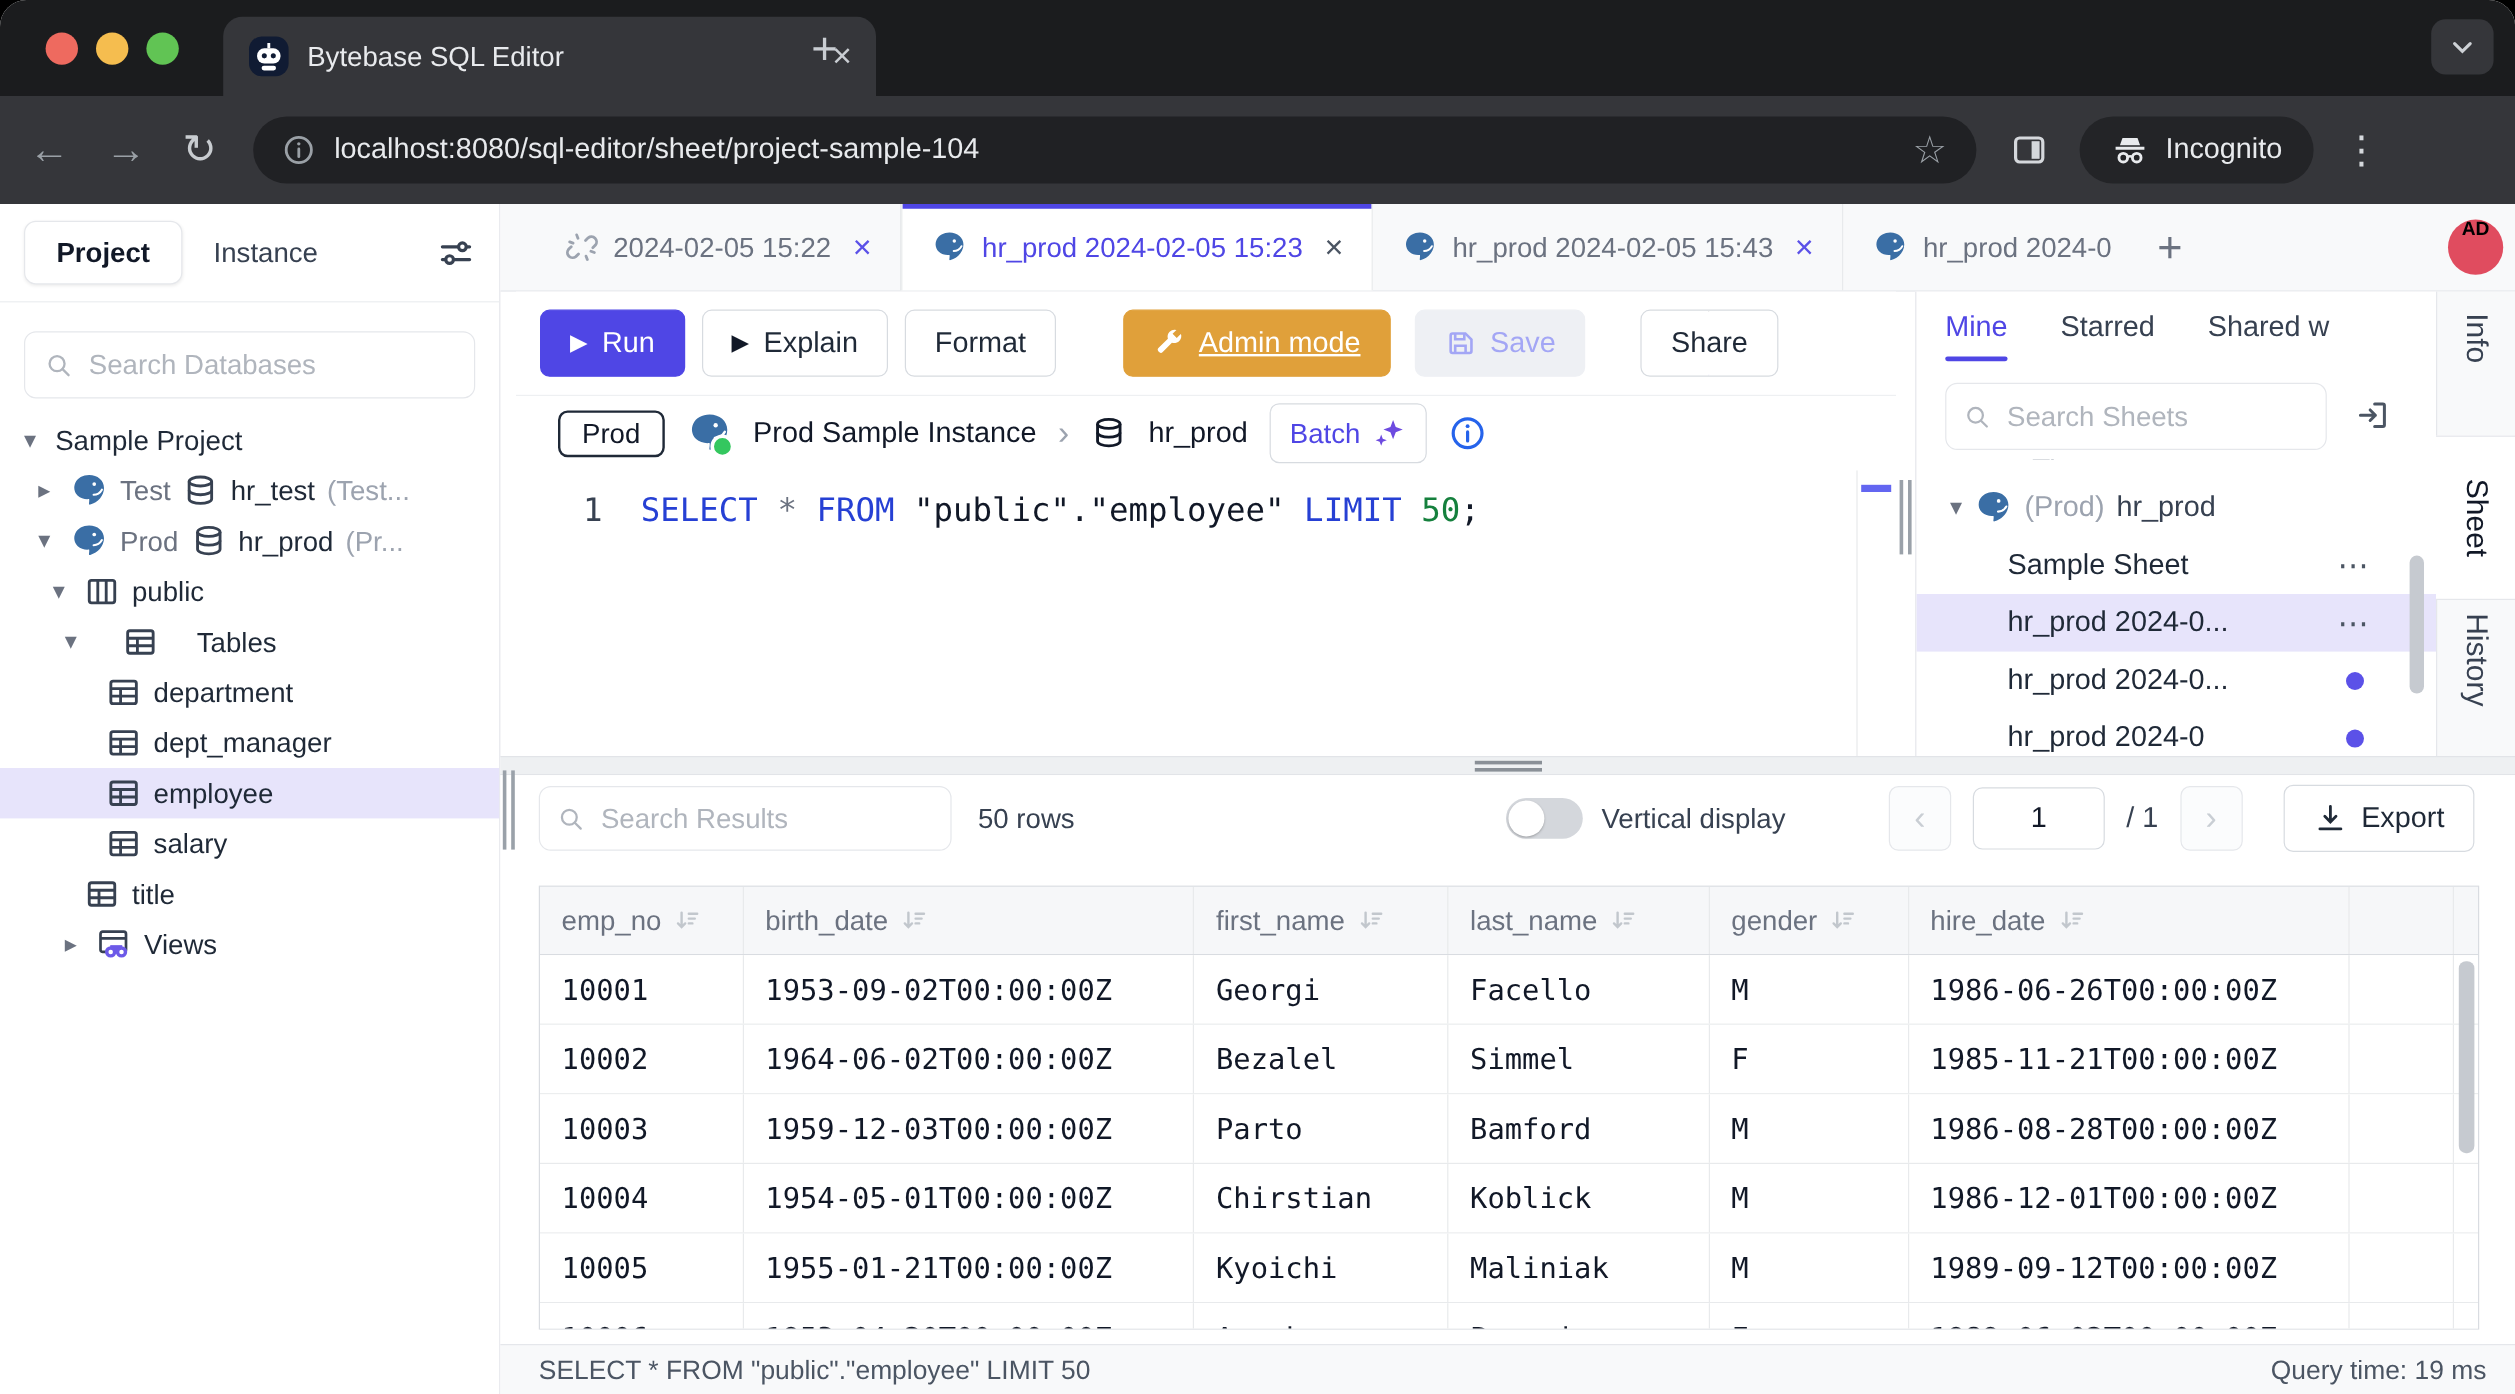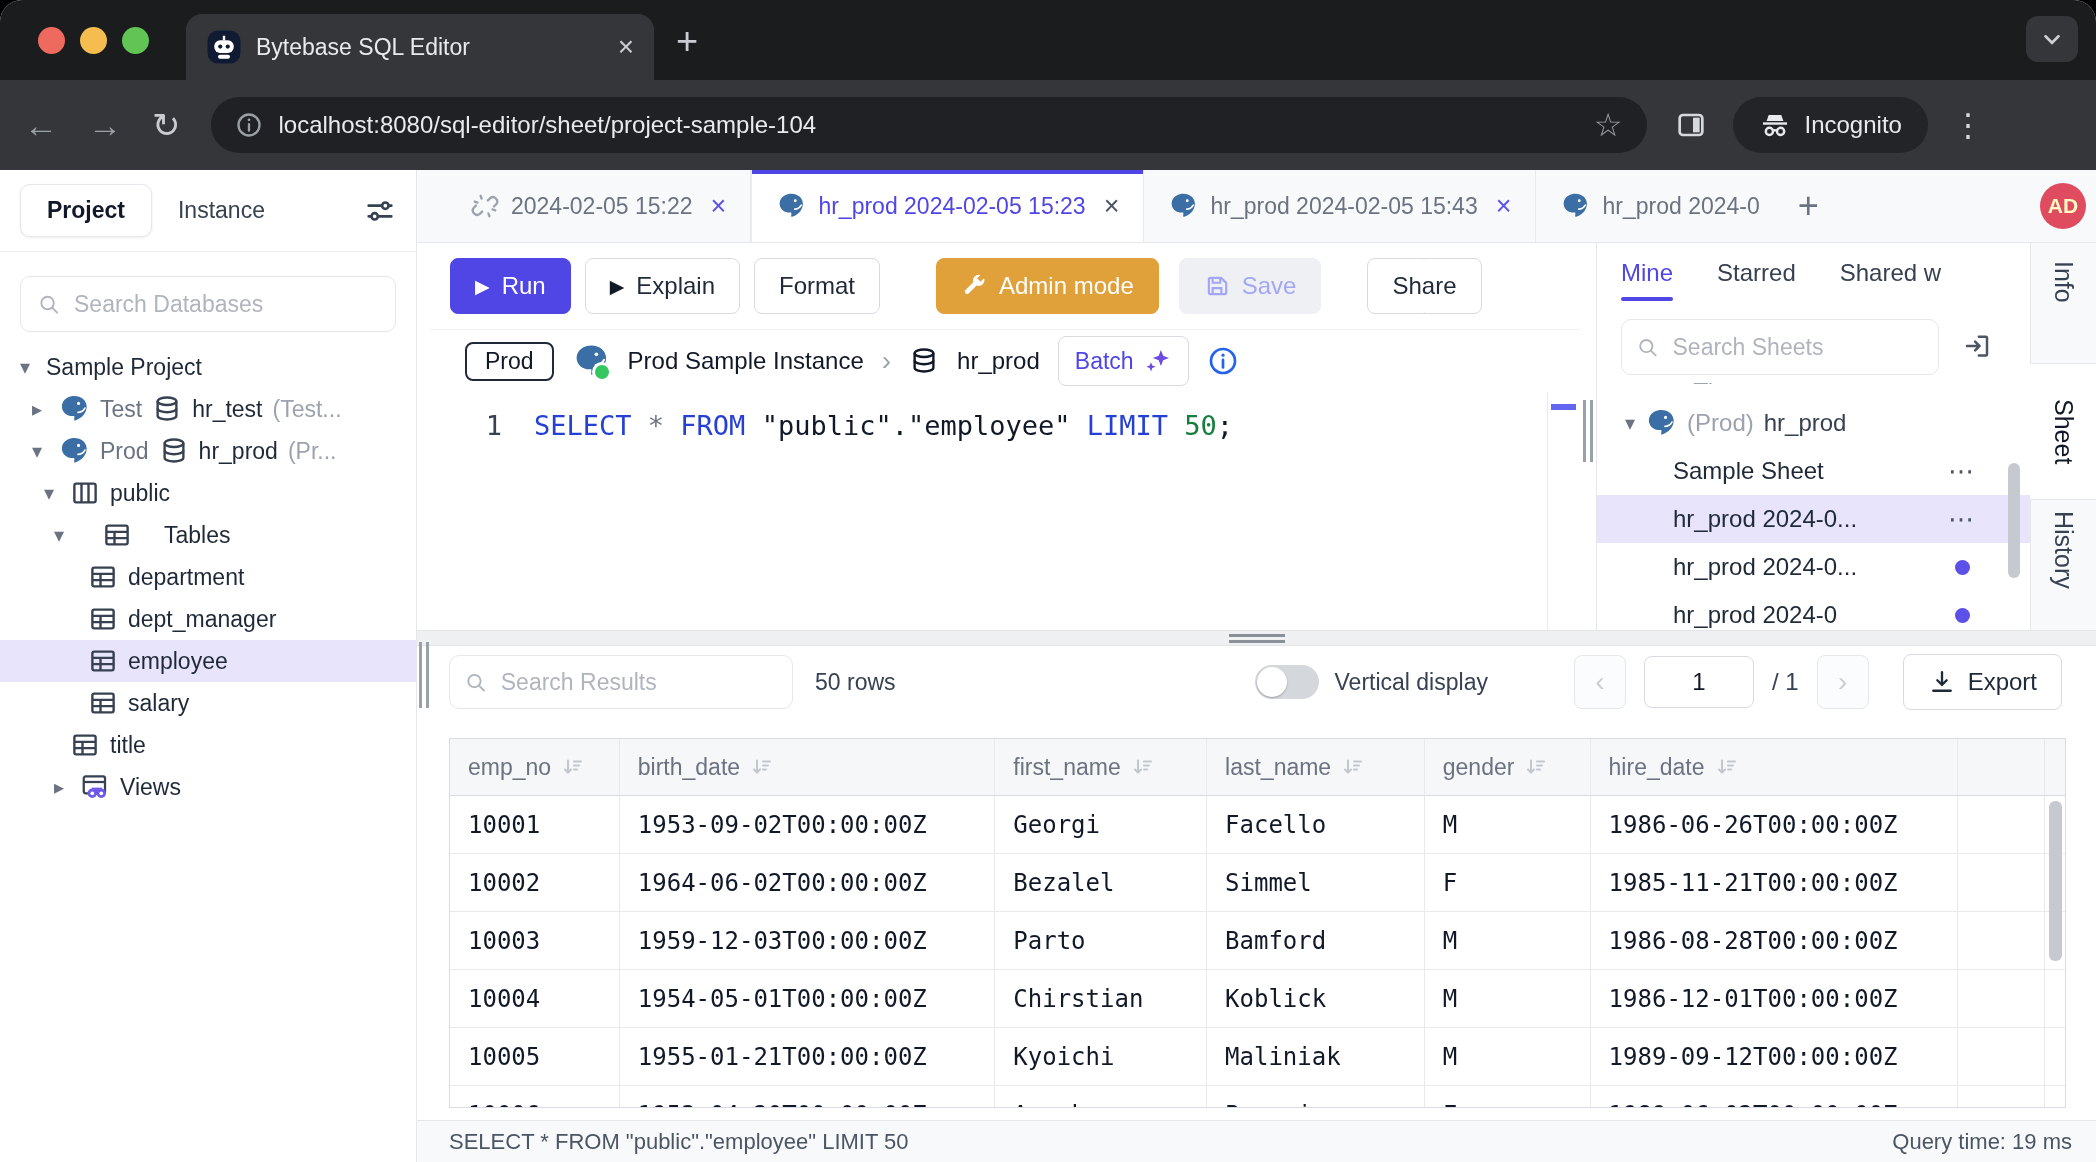--- a/index.html
+++ b/index.html
@@ -4,21 +4,21 @@
 <style>
   html,body{margin:0;padding:0;background:#000;}
   body{width:2096px;height:1162px;font-family:"Liberation Sans",sans-serif;-webkit-font-smoothing:antialiased;}
   .window{position:relative;width:2096px;height:1162px;border-radius:22px 22px 0 0;overflow:hidden;background:#fff;}
 
   
   .titlebar{position:relative;height:80px;background:#1b1c1e;}
   .traffic{position:absolute;left:38px;top:27px;display:flex;gap:15px;}
   .traffic span{width:27px;height:27px;border-radius:50%;display:block;}
   .tl-close{background:#ee6a5f;} .tl-min{background:#f5bd4f;} .tl-zoom{background:#61c454;}
-  .btab{position:absolute;left:186px;top:14px;width:468px;height:66px;background:#35363a;border-radius:16px 16px 0 0;display:flex;align-items:center;padding:0 20px;box-sizing:border-box;color:#e8eaed;}
+  .btab{position:absolute;left:186px;top:14px;width:544px;height:66px;background:#35363a;border-radius:16px 16px 0 0;display:flex;align-items:center;padding:0 20px;box-sizing:border-box;color:#e8eaed;}
   .btab .fav{width:36px;height:36px;margin-right:14px;flex:none;}
   .btab .ttl{font-size:23px;flex:1;white-space:nowrap;overflow:hidden;}
   .newtab{position:absolute;left:676px;top:22px;font-size:38px;color:#c9cdd2;line-height:1;}
   .win-chev{position:absolute;right:18px;top:16px;width:52px;height:46px;border-radius:12px;background:#35363a;display:flex;align-items:center;justify-content:center;color:#cdd1d5;}
   .chrome-toolbar{height:90px;background:#35363a;display:flex;align-items:center;padding:0 24px;box-sizing:border-box;text-align:center;}
   .navic{font-size:34px;line-height:1;margin-right:30px;}
   .url-pill{height:56px;flex:none;width:1436px;background:#202124;border-radius:28px;display:flex;align-items:center;padding:0 24px;box-sizing:border-box;}
   .url-pill .url{color:#e8eaed;font-size:24px;margin-left:16px;white-space:nowrap;}
   .url-pill .sp{flex:1;}
   .incog{height:56px;background:#232427;border-radius:28px;display:flex;align-items:center;gap:14px;padding:0 26px;color:#e8eaed;font-size:24px;margin-left:26px;}
@@ -48,29 +48,29 @@
   .main{position:absolute;left:417px;top:0;right:0;bottom:0;}
 
   
   .etabbar{position:absolute;left:0;top:0;right:0;height:73px;background:#f8f9fa;border-bottom:1px solid #e5e7eb;display:flex;align-items:stretch;padding-left:30px;box-sizing:border-box;}
   .etab{display:flex;align-items:center;gap:12px;padding:0 24px;border-right:1px solid #e8eaec;color:#6b7280;font-size:23px;white-space:nowrap;}
   .etab.active{background:#fff;color:#4f46e5;border-left:1px solid #e8eaec;box-shadow:inset 0 4px 0 #4f46e5;}
   .etab .x{font-size:27px;line-height:1;margin-left:6px;}
   .x-ind{color:#5b51e8;} .x-dark{color:#4b5563;}
   .etab.clip{max-width:268px;overflow:hidden;border-right:none;}
   .etab-plus{align-self:center;font-size:36px;color:#6b7280;margin-left:14px;line-height:1;}
-  .avatar{align-self:center;margin-left:auto;margin-right:10px;width:46px;height:46px;border-radius:50%;background:#e04c5f;color:#fef9c3;font-size:21px;font-weight:bold;display:flex;align-items:center;justify-content:center;}
+  .avatar{align-self:center;margin-left:auto;margin-right:10px;width:46px;height:46px;border-radius:50%;background:#e04c5f;color:#000000;font-size:16px;font-weight:bold;display:flex;justify-content:center;}
 
   
   .workspace{position:absolute;left:0;top:73px;right:0;height:387px;}
   .epane{position:absolute;left:13px;top:0;width:1150px;height:387px;background:#fff;}
   .toolrow{height:87px;display:flex;align-items:center;gap:14px;padding-left:20px;border-bottom:1px solid #eef0f2;box-sizing:border-box;}
   .btn{height:56px;display:flex;align-items:center;gap:12px;border-radius:8px;font-size:24px;padding:0 24px;box-sizing:border-box;background:#fff;color:#1f2937;border:1px solid #d7dbe0;}
   .btn-run{background:#4f46e5;border-color:#4f46e5;color:#fff;justify-content:flex-end;}
-  .btn-admin{background:#e0a03a;border-color:#e0a03a;color:#fff;margin-left:42px;}
+  .btn-admin{background:#e0a03a;border-color:#e0a03a;color:#fff;margin-left:42px;text-decoration:underline;}
   .btn-save{background:#eef0f4;border-color:#eef0f4;color:#a3a6f5;margin-left:6px;}
   .btn-share{margin-left:32px;flex-direction:column;}
   .play{font-size:19px;line-height:1;}
   .crumbrow{height:62px;display:flex;align-items:center;gap:18px;padding-left:35px;font-size:24px;color:#111827;}
   .chip{border:2px solid #1f2937;border-radius:8px;padding:4px 18px;font-size:23px;}
   .crumb-sep{color:#9ca3af;font-size:28px;}
   .batch{height:48px;display:flex;align-items:center;gap:10px;border:1px solid #d7dbe0;border-radius:8px;padding:0 16px;color:#4f46e5;font-size:23px;}
   .elwrap{position:relative;width:38px;height:38px;}
   .gdot{position:absolute;right:-2px;bottom:-2px;width:14px;height:14px;border-radius:50%;background:#34c75f;border:3px solid #fff;}
   .codearea{position:relative;height:238px;font-family:"DejaVu Sans Mono",monospace;font-size:27px;}

